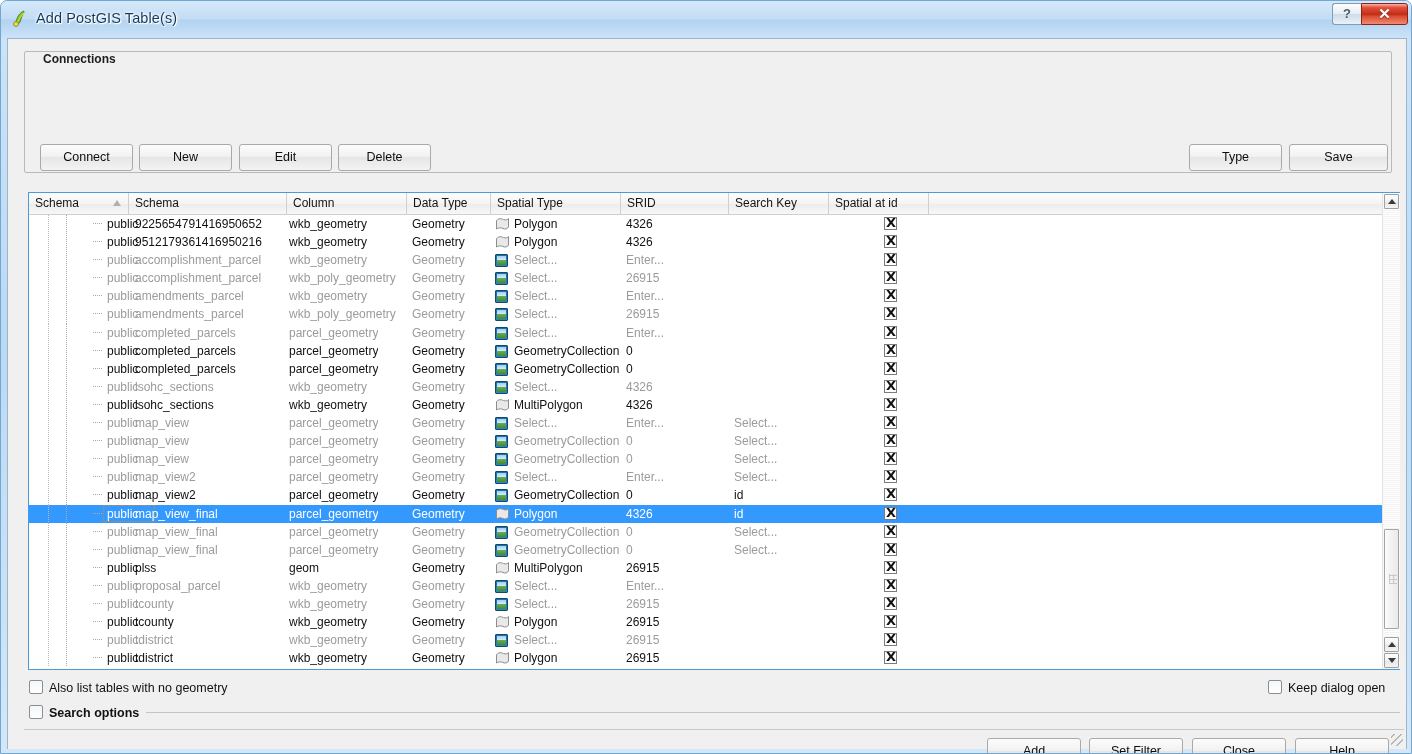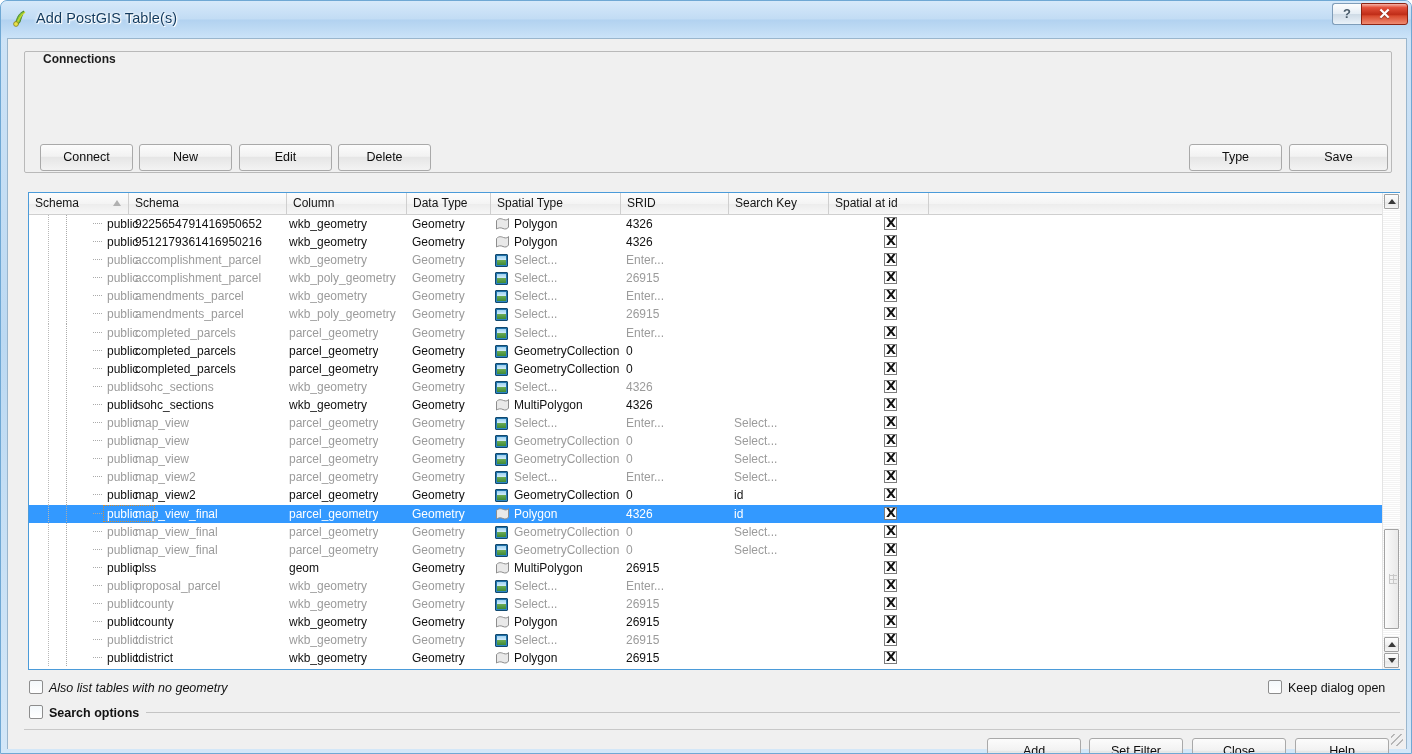--- a/index.html
+++ b/index.html
@@ -891,21 +891,21 @@
         <div class="sb-btn" style="top:444px;">
             <i class="up"></i>
           </div>
         <div class="sb-btn" style="top:460px;">
             <i class="down"></i>
           </div>
       </div>
     </div>
 
     <div class="cb" style="left:21px; top:641px;"></div>
-    <div class="cb-label" style="left:41px; top:642px;font-style:italic;">Also list tables with no geometry</div>
+    <div class="cb-label" style="left:41px; top:642px;">Also list tables with no geometry</div>
 
     <div class="cb" style="left:21px; top:666px;"></div>
     <div class="cb-label" style="left:41px; top:667px; font-weight:bold;">Search options</div>
     <div class="search-group">
       <div class="search-line"></div>
     </div>
 
     <div class="cb" style="left:1260px; top:641px;"></div>
     <div class="cb-label" style="left:1280px; top:642px;">Keep dialog open</div>
 

